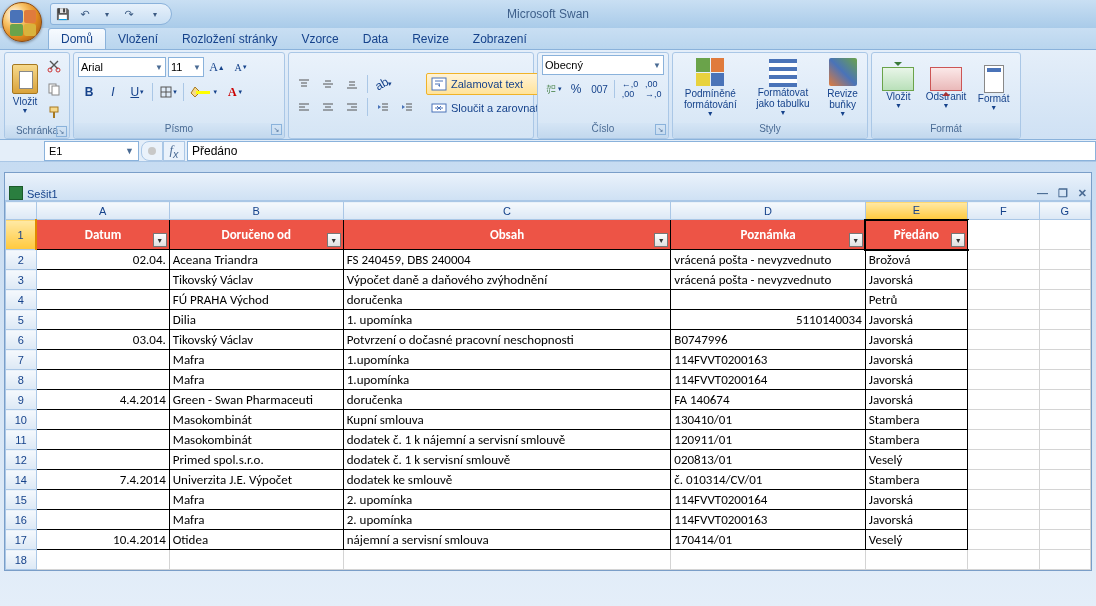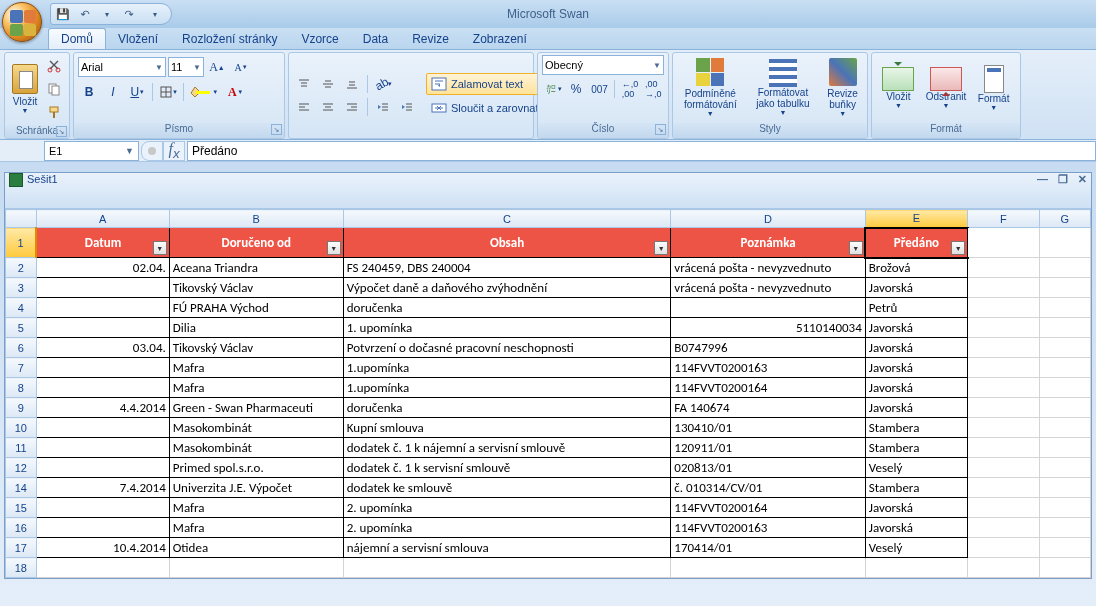--- a/index.html
+++ b/index.html
@@ -34,27 +34,27 @@
   .widebtn { height:22px; border:1px solid transparent; border-radius:2px; display:flex; align-items:center; padding:0 4px; gap:4px; font-size:11px; color:#15428b; cursor:pointer; white-space:nowrap;}
   .combo { height:20px; border:1px solid #8ab2db; background:#fff; font-size:11px; padding:0 2px; display:flex;align-items:center;}
   .combo input { border:none; outline:none; width:100%; font-size:11px; height:16px;}
 
   
   .namebox-row { height:22px; background:#e4eef9; border-bottom:1px solid #aac7e6; display:flex; align-items:center;}
   .namebox { width:95px; height:20px; margin-left:44px; border:1px solid #8ab2db; background:#fff; display:flex; align-items:center; padding:0 4px; font-size:11px;}
   .namebox .dd{margin-left:auto;color:#4a6b94;font-size:9px;}
   .fx-btns { display:flex; gap:0; margin:0 2px;}
   .fx-btn {width:22px;height:20px;display:flex;align-items:center;justify-content:center;border:1px solid #aac7e6;background:#eaf2fb;color:#4a6b94;font-size:11px;}
-  .fxlabel{font-style:italic;font-family:"Times New Roman",serif;font-size:16px;}
+  .fxlabel{font-style:italic;font-family:"Times New Roman",serif;font-size:13px;}
   .formula { flex:1; height:20px; border:1px solid #8ab2db; background:#fff; padding:0 4px; font-size:12px; display:flex;align-items:center;}
 
   
   .ws-area { padding:10px 4px 0 4px;}
   .ws-window { border:1px solid #7a9ec8; background:#fff; }
-  .ws-title { height:36px; background:linear-gradient(#eaf2fb,#cfe1f4); border-bottom:1px solid #aac7e6; display:flex; align-items:flex-start; padding:0 4px; font-size:11px; color:#15428b;}
+  .ws-title { height:28px; background:linear-gradient(#eaf2fb,#cfe1f4); border-bottom:1px solid #aac7e6; display:flex; align-items:flex-end; padding:0 4px; font-size:11px; color:#15428b;}
   .ws-title .xl-icon{width:14px;height:14px;background:#2a7e3f;border:1px solid #1a5a2a;margin-right:4px;}
   .ws-ctrl { margin-left:auto; display:flex; gap:10px; color:#4a6b94;}
   .ws-ctrl span{cursor:pointer; font-weight:bold; font-family:Arial;}
 
   .sheet { position:relative; }
   .sheet table { border-collapse:collapse; width:100%; table-layout:fixed;}
   .colhdr td { background:linear-gradient(#f5f9fd,#dce8f5); border:1px solid #aac7e6; height:18px; text-align:center; font-size:11px; color:#15428b;}
   .colhdr td.active{background:linear-gradient(#ffe9a6,#ffc93c); border-bottom:2px solid #e08a00;}
   .rowhdr { background:linear-gradient(#f5f9fd,#dce8f5); border:1px solid #aac7e6; text-align:center; font-size:11px; color:#15428b; width:30px;}
   .rowhdr.active{background:linear-gradient(#ffe9a6,#ffc93c); border-right:2px solid #e08a00;}

